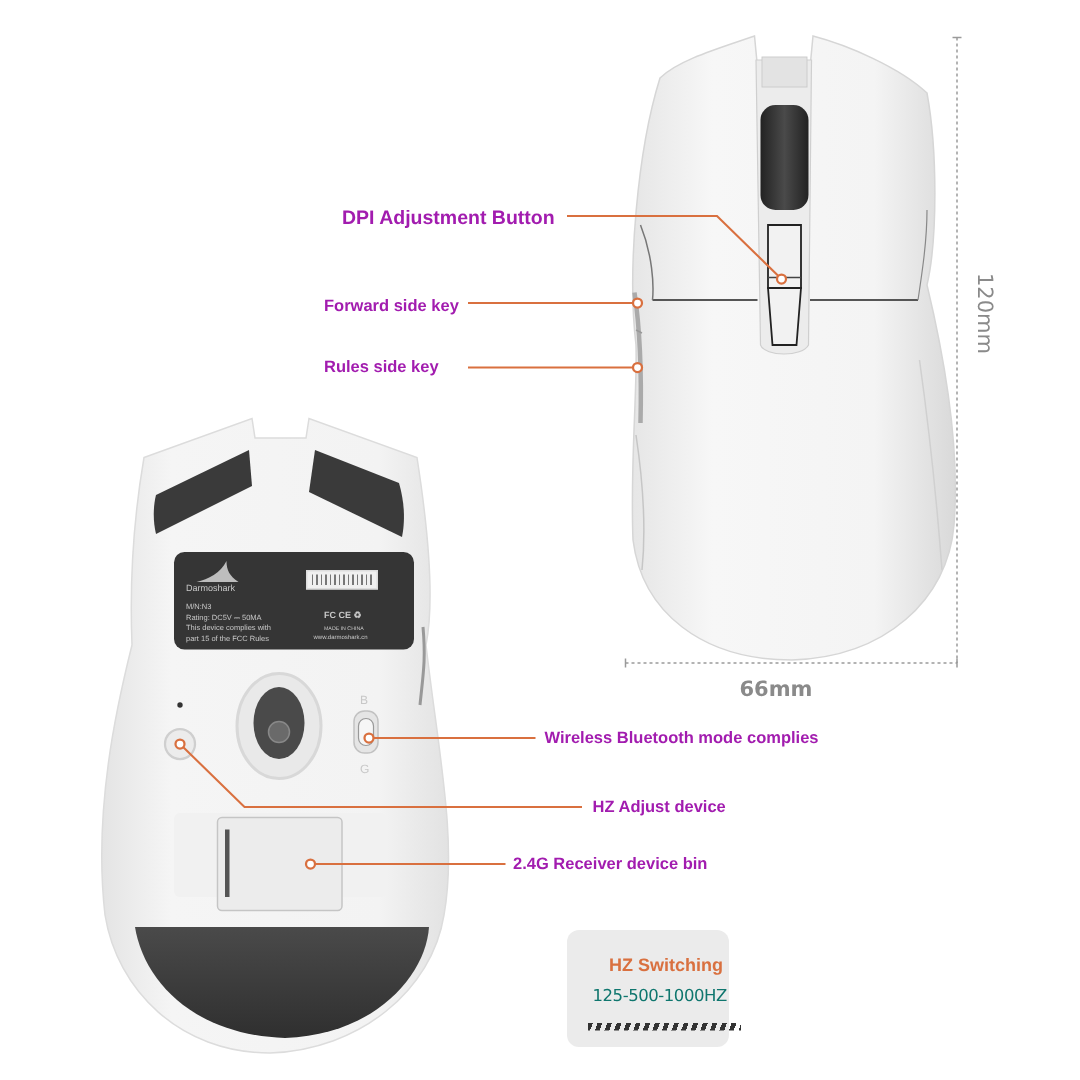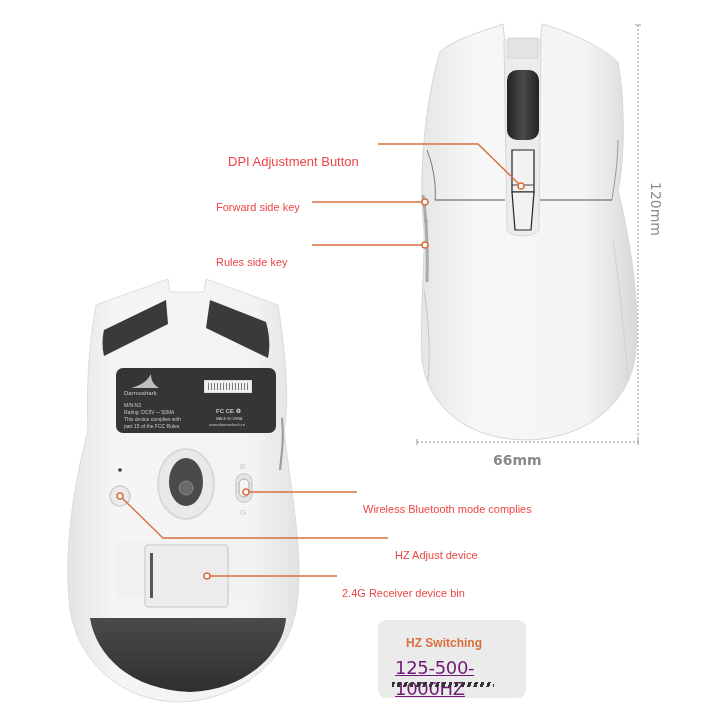--- a/index.html
+++ b/index.html
@@ -1,26 +1,26 @@
 <!DOCTYPE html>
 <html><head>
 <meta charset="utf-8">
 <style>
   html, body { margin:0; padding:0; }
   body { width:720px; height:720px; background:#ffffff; position:relative; overflow:hidden;
          font-family:"Liberation Sans", sans-serif; }
   .abs { position:absolute; }
-  .callout { position:absolute; color:#ef4444; font-weight:normal; font-size:11px; white-space:nowrap;margin-top:17px; }
+  .callout { position:absolute; color:#a21caf; font-weight:bold; font-size:11px; white-space:nowrap; }
   .callout.big { font-size:13px; }
   .dim-text { position:absolute; color:#8a8a8a; font-size:14px; font-family:"DejaVu Sans", sans-serif; }
   svg.layer { position:absolute; left:0; top:0; }
-  .hz-card { position:absolute; left:378px; top:620px; width:148px; height:78px; background:#ebebeb;
+  .hz-card { position:absolute; left:378px; top:620px; width:108px; height:78px; background:#ebebeb;
              border-radius:8px; }
   .hz-title { position:absolute; left:28px; top:16px; color:#d9703f; font-size:12px; font-weight:bold; }
-  .hz-value { position:absolute; left:17px; top:37px; color:#701a75; font-size:18px; font-family:"DejaVu Sans", sans-serif; letter-spacing:-0.3px;text-decoration:underline; }
+  .hz-value { position:absolute; left:17px; top:37px; color:#0f766e; font-size:11px; font-family:"DejaVu Sans", sans-serif; letter-spacing:-0.3px; }
   .hz-stripes { position:absolute; left:14px; top:62px; width:102px; height:5px;
                 background:repeating-linear-gradient(110deg,#333 0 3px,transparent 3px 6px); }
   .label-plate { position:absolute; left:116px; top:368px; width:160px; height:65px; background:#353535; border-radius:7px; }
   .plate-text { position:absolute; color:#c8c8c8; font-size:5px; line-height:7px; white-space:nowrap; }
   .barcode { position:absolute; left:88px; top:12px; width:46px; height:11px; background:#f0f0f0;
              border:1px solid #ddd; }
   .barcode::after { content:""; position:absolute; left:3px; top:2px; right:3px; bottom:2px;
              background:repeating-linear-gradient(90deg,#777 0 1px,transparent 1px 3px); }
 </style>
 </head>
@@ -143,21 +143,21 @@
   <div class="barcode"></div>
   <div class="plate-text" style="left:100px;top:40px;font-size:6px;font-weight:bold;">FC CE ♻</div>
   <div class="plate-text" style="left:100px;top:48px;font-size:3.5px;">MADE IN CHINA</div>
   <div class="plate-text" style="left:93px;top:53px;font-size:4px;">www.darmoshark.cn</div>
 </div>
 
 <div class="abs" style="left:240px;top:462px;font-size:8px;color:#c8c8c8;">B</div>
 <div class="abs" style="left:240px;top:508px;font-size:8px;color:#c8c8c8;">G</div>
 
 <div class="callout big" style="left:228px;top:137px;">DPI Adjustment Button</div>
-<div class="callout" style="left:216px;top:184px;">Forward side key</div>
+<div class="callout" style="left:216px;top:198px;">Forward side key</div>
 <div class="callout" style="left:216px;top:239px;">Rules side key</div>
 <div class="callout" style="left:363px;top:486px;">Wireless Bluetooth mode complies</div>
 <div class="callout" style="left:395px;top:532px;">HZ  Adjust device</div>
 <div class="callout" style="left:342px;top:570px;">2.4G Receiver device bin</div>
 
 <div class="dim-text" style="left:647px;top:182px;transform:rotate(90deg);transform-origin:0 0;left:664px;">120mm</div>
 <div class="dim-text" style="left:493px;top:452px;font-weight:bold;">66mm</div>
 
 <div class="hz-card">
   <div class="hz-title">HZ Switching</div>

